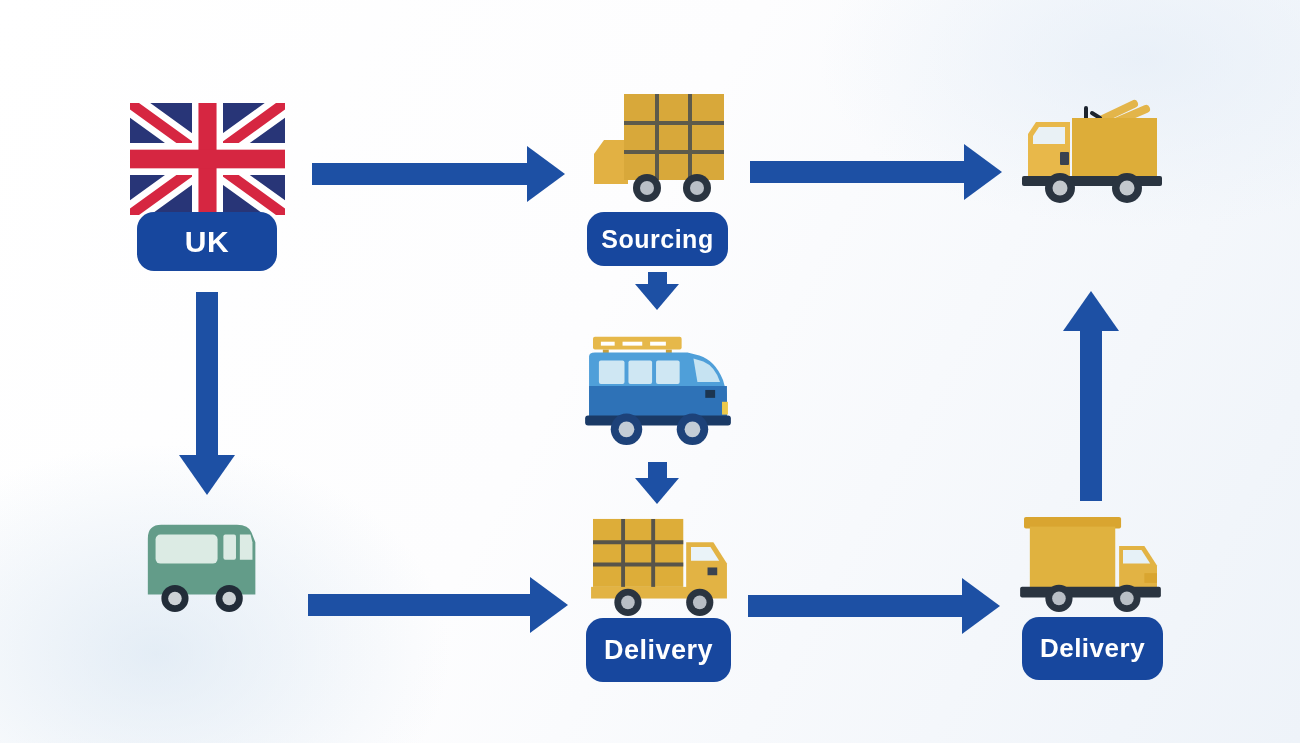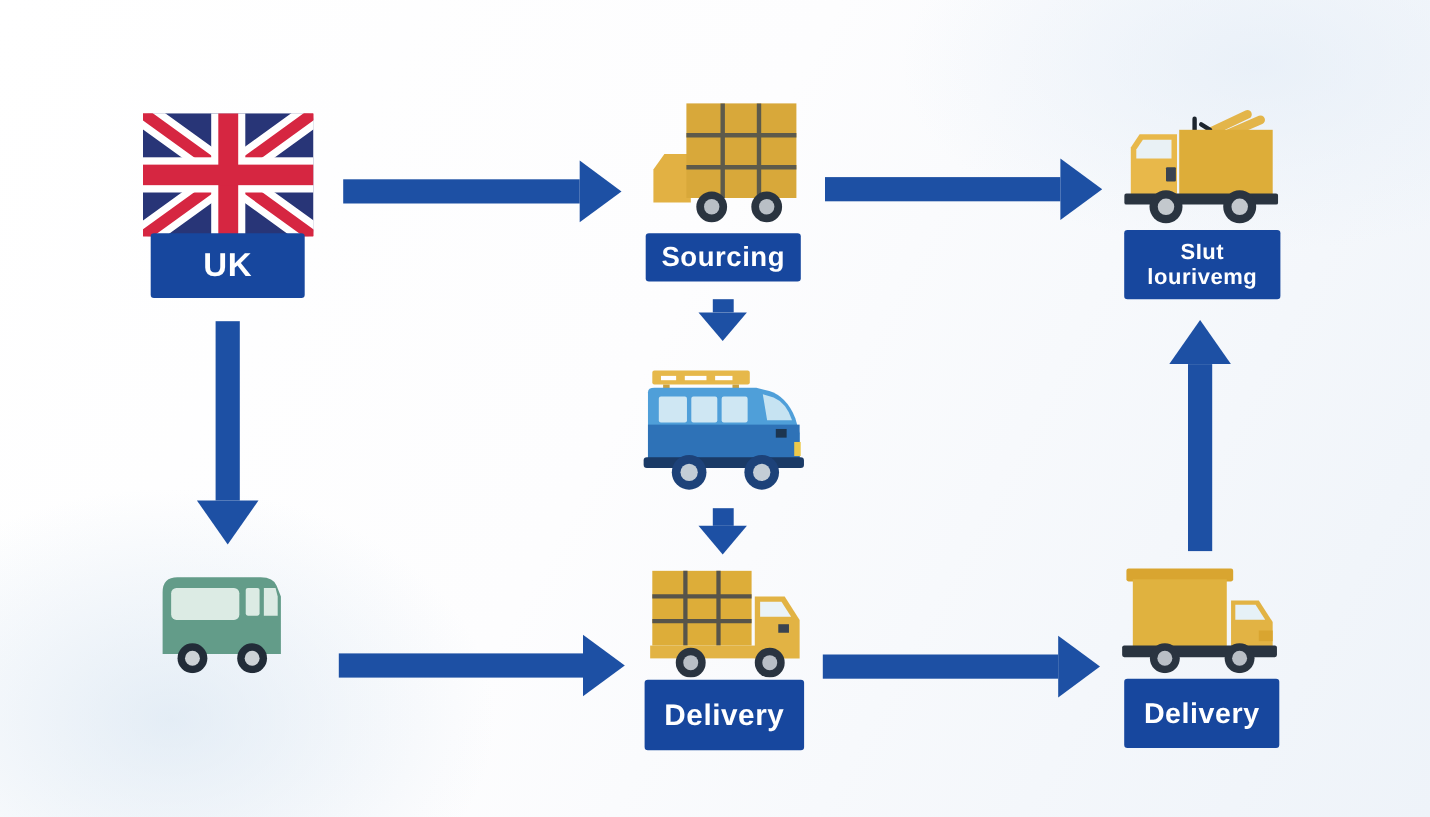--- a/index.html
+++ b/index.html
@@ -15,42 +15,42 @@
       radial-gradient(ellipse 420px 300px at 12% 88%, rgba(214,228,241,.65), rgba(214,228,241,0) 70%),
       radial-gradient(ellipse 500px 260px at 88% 8%, rgba(228,237,247,.7), rgba(228,237,247,0) 65%),
       linear-gradient(118deg, #ffffff 0%, #fdfdfe 45%, #eef3f9 100%);
   }
   .icon-wrap{position:absolute;}
   .icon-wrap svg{display:block;width:100%;height:100%;}
   .pill{
     position:absolute;
     background:var(--label-bg,#17479e);
     color:var(--label-fg,#ffffff);
-    border-radius:3px;
+    border-radius:17px;
     display:flex;align-items:center;justify-content:center;
     font-weight:bold;letter-spacing:.5px;
     text-align:center;
   }
   .pill .two-line{display:flex;flex-direction:column;line-height:1.15;}
   
   .arrow-h{position:absolute;display:flex;align-items:center;}
   .arrow-h .shaft{flex:1;height:22px;background:var(--arrow,#1d50a4);}
   .arrow-h .head{width:0;height:0;border-top:28px solid transparent;border-bottom:28px solid transparent;border-left:38px solid var(--arrow,#1d50a4);}
   .arrow-v{position:absolute;display:flex;flex-direction:column;align-items:center;}
   .arrow-v .shaft{width:22px;flex:1;background:var(--arrow,#1d50a4);}
   .arrow-v.down .head{width:0;height:0;border-left:28px solid transparent;border-right:28px solid transparent;border-top:40px solid var(--arrow,#1d50a4);}
   .arrow-v.up .head{width:0;height:0;border-left:28px solid transparent;border-right:28px solid transparent;border-bottom:40px solid var(--arrow,#1d50a4);}
   .arrow-s{position:absolute;display:flex;flex-direction:column;align-items:center;}
   .arrow-s .shaft{width:19px;flex:1;background:var(--arrow,#1d50a4);}
   .arrow-s .head{width:0;height:0;border-left:22px solid transparent;border-right:22px solid transparent;border-top:26px solid var(--arrow,#1d50a4);}
   
   #icon-uk-flag{left:130px;top:103px;width:155px;height:112px;}
   #pill-uk{left:137px;top:212px;width:140px;height:59px;font-size:30px;}
   #icon-sourcing{left:592px;top:90px;width:135px;height:116px;}
-  #pill-sourcing{left:587px;top:212px;width:141px;height:44px;font-size:25px;}
+  #pill-sourcing{left:587px;top:212px;width:141px;height:54px;font-size:25px;}
   #icon-top-right{left:1022px;top:96px;width:140px;height:112px;}
   #pill-top-right{left:1022px;top:209px;width:142px;height:63px;font-size:20px;}
   #icon-van{left:578px;top:323px;width:160px;height:130px;}
   #icon-deflistar{left:142px;top:519px;width:125px;height:93px;}
   #pill-deflistar{left:136px;top:618px;width:145px;height:63px;font-size:27px;}
   #icon-delivery-mid{left:589px;top:517px;width:140px;height:99px;}
   #pill-delivery-mid{left:586px;top:618px;width:145px;height:64px;font-size:27px;}
   #icon-delivery-right{left:1018px;top:513px;width:145px;height:99px;}
   #pill-delivery-right{left:1022px;top:617px;width:141px;height:63px;font-size:26px;}
   
@@ -117,26 +117,20 @@
       <path d="M11,40 L17,31 L43,31 L43,48 L11,48 Z" fill="#e9f1f5"></path>
       <rect x="38" y="56" width="9" height="13" rx="1" fill="#3a4350"></rect>
       <rect x="50" y="22" width="85" height="62" fill="#ddad39"></rect>
       <rect x="0" y="80" width="140" height="10" rx="2" fill="#2a3440"></rect>
       <circle cx="38" cy="92" r="15" fill="#2a3440"></circle>
         <circle cx="38" cy="92" r="7.5" fill="#c3c8cd"></circle>
       <circle cx="105" cy="92" r="15" fill="#2a3440"></circle>
         <circle cx="105" cy="92" r="7.5" fill="#c3c8cd"></circle>
     </svg>
   </div>
-  <div class="pill" id="pill-top-right">
-    <span class="two-line">
-      <span>SIut</span>
-      <span>lourivemg</span>
-    </span>
-  </div>
 
   <div class="arrow-v down" id="arrow-uk-deflistar">
     <div class="shaft"></div>
     <div class="head"></div>
   </div>
 
   <div class="arrow-s" id="arrow-sourcing-van">
     <div class="shaft"></div>
     <div class="head"></div>
   </div>

